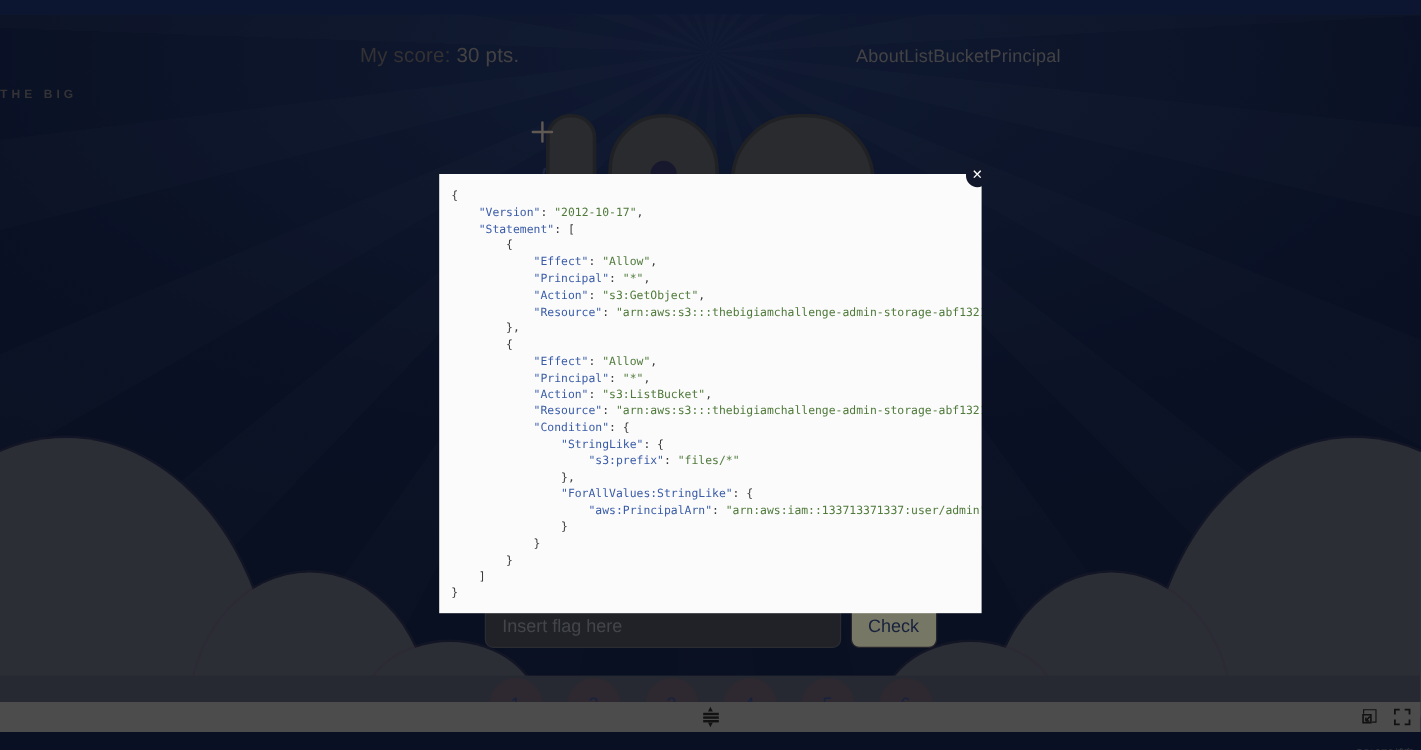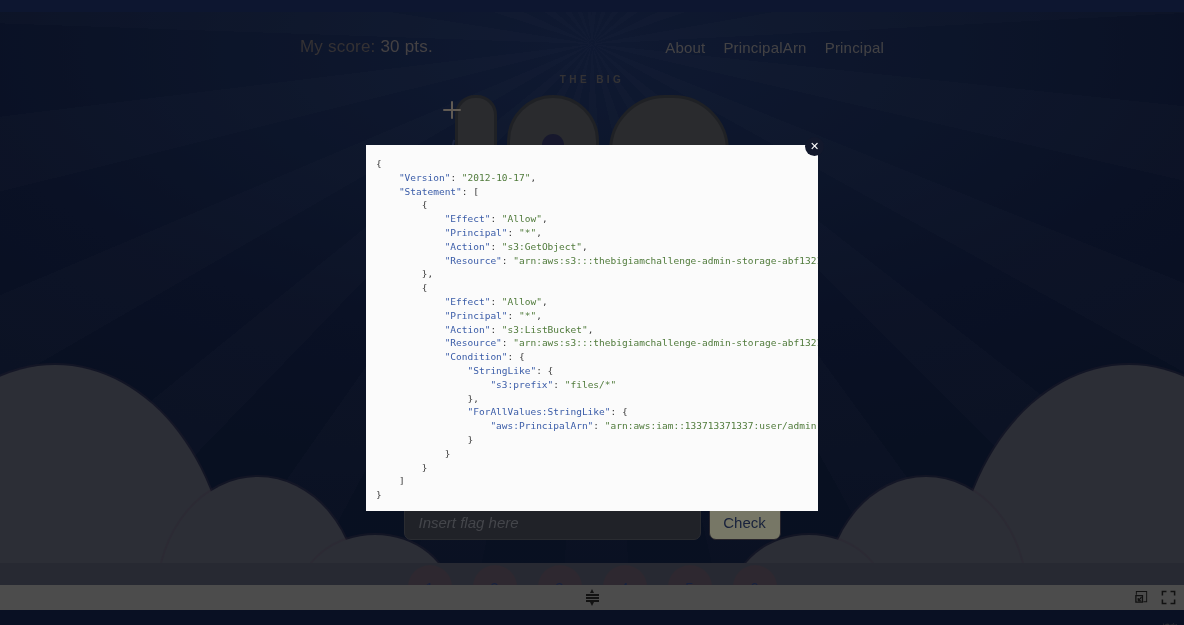--- a/index.html
+++ b/index.html
@@ -61,36 +61,35 @@
   }
   .score {
     font-size: 17px;
     color: #6b5d52;
     letter-spacing: 0.2px;
     white-space: nowrap;
   }
   .score .pts { color: #8f8276; }
   .nav {
     display: flex;
-    gap: 18px;
     align-items: flex-start;
   }
   .nav a {
     font-size: 15px;
     color: #8d8478;
     text-decoration: none;
     letter-spacing: 0.2px;
     white-space: nowrap;
   }
 
   
   .hero {
     position: absolute;
     top: 62px; left: 0; right: 0;
-    text-align: center;
+    text-align: left;
     z-index: 3;
   }
   .hero-kicker {
     font-size: 10px;
     letter-spacing: 3.4px;
     color: #6a6054;
     font-weight: 700;
   }
   .bigword {
     position: relative;
@@ -215,21 +214,20 @@
     width: 297px;
     height: 36px;
     border-radius: 7px;
     background: #3e3c3a;
     border: 1px solid #55524f;
     color: #8d8a86;
     font-size: 15px;
     padding: 0 14px;
     outline: none;
     font-family: "Liberation Sans", sans-serif;
-    font-style: italic;
   }
   .flag-input::placeholder { color: #8d8a86; }
   .check-btn {
     width: 72px;
     height: 36px;
     border-radius: 7px;
     background: #fef9c3;
     border: 1px solid #4e4140;
     color: #2f3d66;
     font-size: 15px;
@@ -377,21 +375,21 @@
 
   <div class="sky">
     <div class="rays"></div>
     <div class="sky-base"></div>
   </div>
 
   <div class="topbar">
     <div class="score"><span>My score: </span><span class="pts">30 pts.</span></div>
     <div class="nav">
       <a href="#">About</a>
-      <a href="#">PrincipalArn</a>
+      <a href="#">ListBucket</a>
       <a href="#">Principal</a>
     </div>
   </div>
 
   <div class="hero">
     <div class="hero-kicker">THE BIG</div>
     <div class="bigword">
       <div class="glyph glyph-i"></div>
       <div class="glyph glyph-a"></div>
       <div class="glyph glyph-m">

